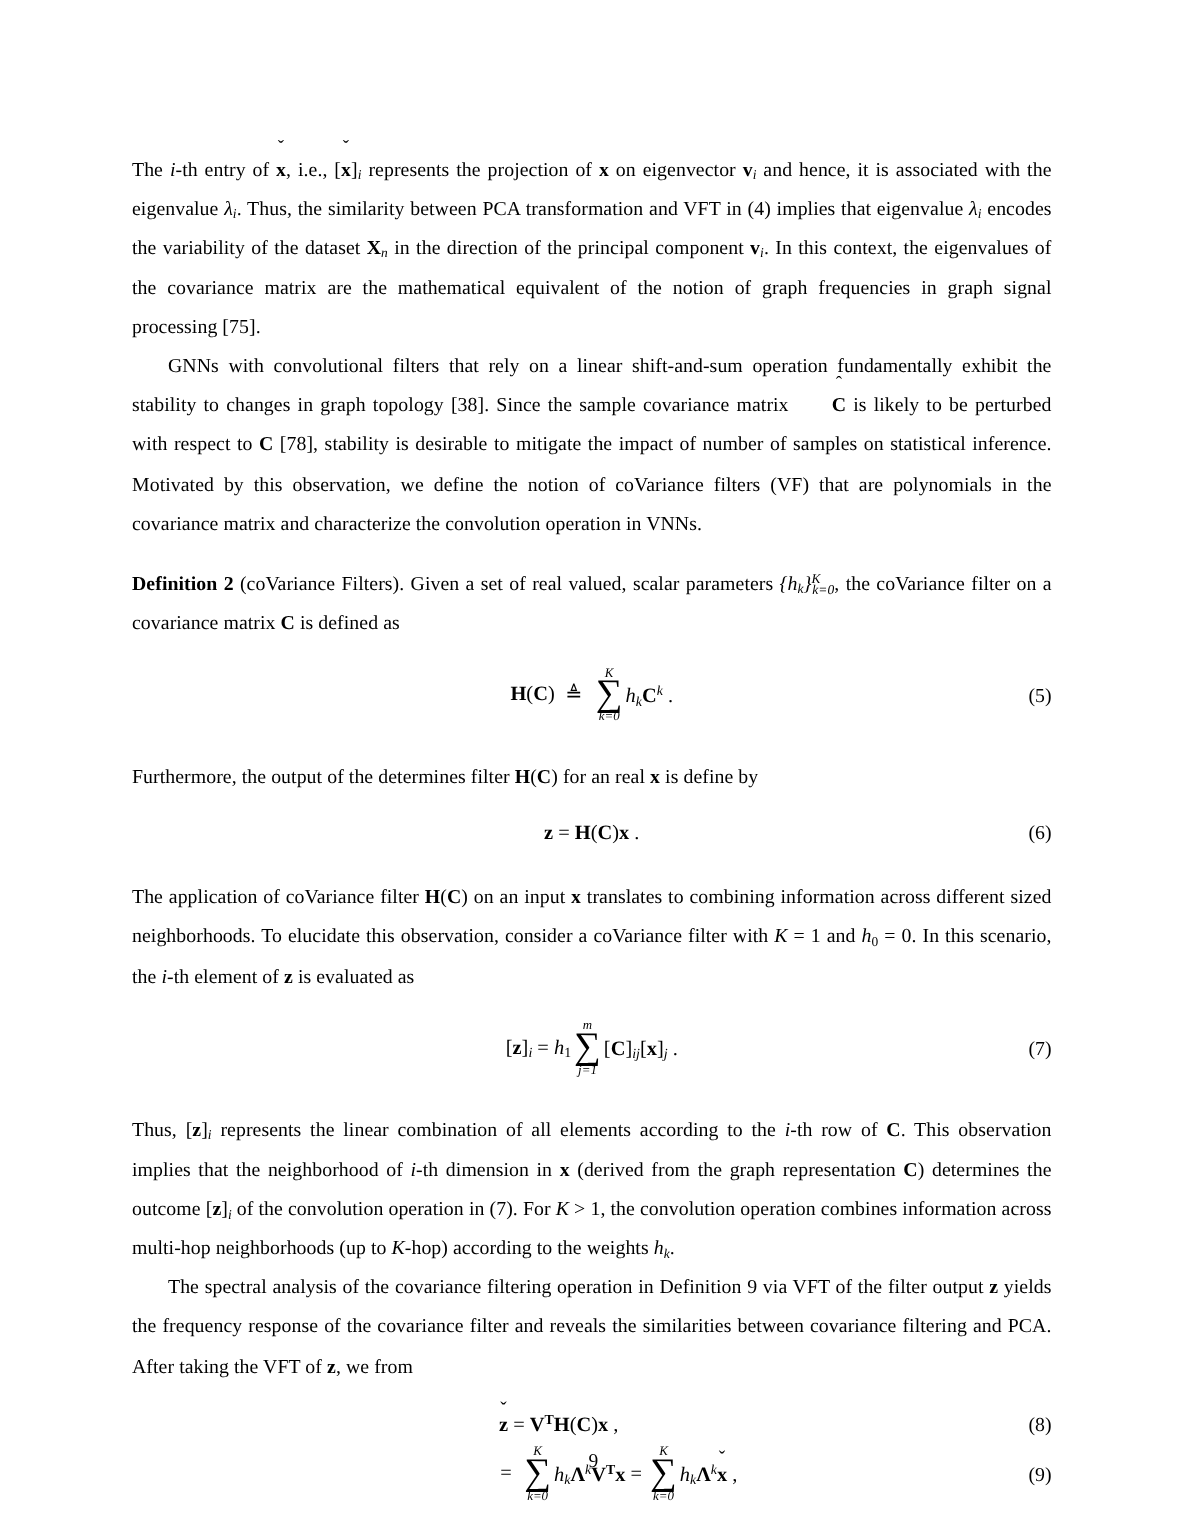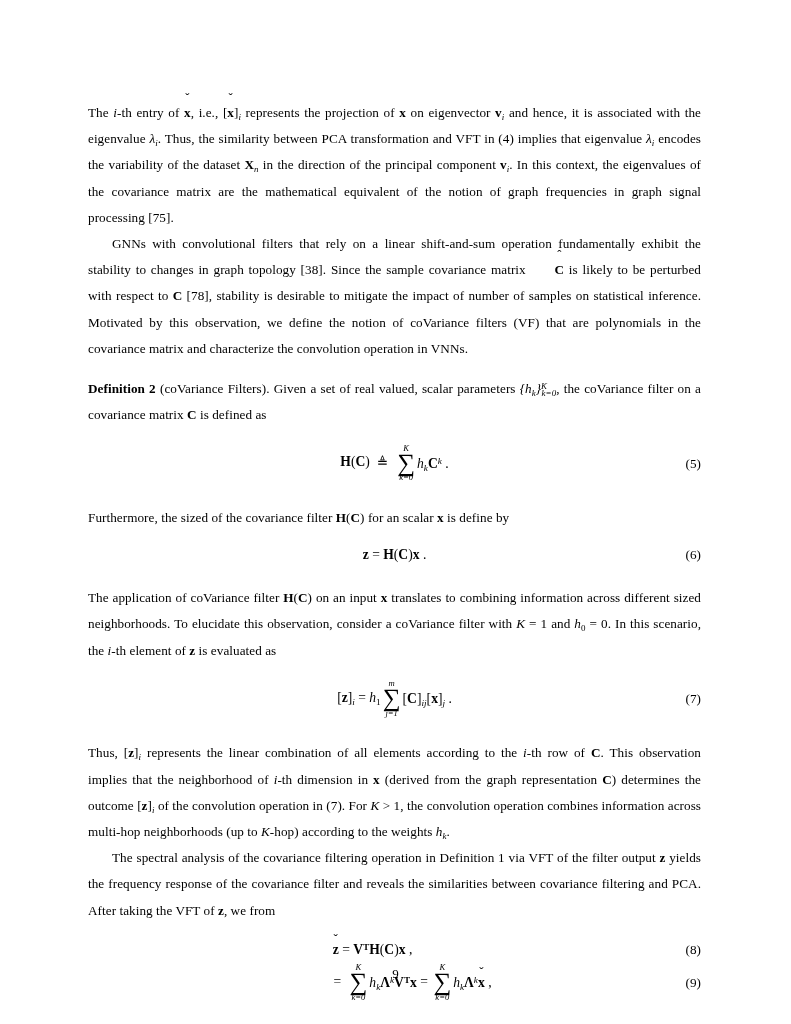--- a/index.html
+++ b/index.html
@@ -136,21 +136,21 @@
 
     <div style="height:16px"></div>
 
     <div class="eq">
       <span class="eqbody"><span class="mb">H</span><span class="mr">(</span><span class="mb">C</span><span class="mr">)</span><span class="mr" style="margin:0 7px">≜</span><span class="sum"><span class="lim">K</span><span class="big">∑</span><span class="lim">k=0</span></span><span class="mid"><span class="mi">h</span><sub>k</sub><span class="mb">C</span><sup>k</sup><span class="mr"> .</span></span></span>
       <span class="eqnum">(5)</span>
     </div>
 
     <div style="height:22px"></div>
 
-    <p class="para"><span class="it">Furthermore, the sized of the covariance filter </span><span class="mb">H</span><span class="mr">(</span><span class="mb">C</span><span class="mr">)</span><span class="it"> for an scalar </span><span class="mb">x</span><span class="it"> is define by</span></p>
+    <p class="para"><span class="it">Furthermore, the output of the determines filter </span><span class="mb">H</span><span class="mr">(</span><span class="mb">C</span><span class="mr">)</span><span class="it"> for an real </span><span class="mb">x</span><span class="it"> is define by</span></p>
 
     <div style="height:16px"></div>
 
     <div class="eq">
       <span class="eqbody"><span class="mb">z</span><span class="mr"> = </span><span class="mb">H</span><span class="mr">(</span><span class="mb">C</span><span class="mr">)</span><span class="mb">x</span><span class="mr"> .</span></span>
       <span class="eqnum">(6)</span>
     </div>
 
     <div style="height:22px"></div>
 
@@ -160,21 +160,21 @@
 
     <div class="eq">
       <span class="eqbody"><span class="mr">[</span><span class="mb">z</span><span class="mr">]</span><sub>i</sub><span class="mr"> = </span><span class="mi">h</span><sub class="up">1</sub><span class="sum"><span class="lim">m</span><span class="big">∑</span><span class="lim">j=1</span></span><span class="mid"><span class="mr">[</span><span class="mb">C</span><span class="mr">]</span><sub>ij</sub><span class="mr">[</span><span class="mb">x</span><span class="mr">]</span><sub>j</sub><span class="mr"> .</span></span></span>
       <span class="eqnum">(7)</span>
     </div>
 
     <div style="height:22px"></div>
 
     <p class="para"><span>Thus, [</span><span class="mb">z</span><span>]</span><sub>i</sub><span> represents the linear combination of all elements according to the </span><span class="mi">i</span><span>-th row of </span><span class="mb">C</span><span>. This observation implies that the neighborhood of </span><span class="mi">i</span><span>-th dimension in </span><span class="mb">x</span><span> (derived from the graph representation </span><span class="mb">C</span><span>) determines the outcome [</span><span class="mb">z</span><span>]</span><sub>i</sub><span> of the convolution operation in (7). For </span><span class="mi">K</span><span class="mr"> &gt; </span><span class="mr">1</span><span>, the convolution operation combines information across multi-hop neighborhoods (up to </span><span class="mi">K</span><span>-hop) according to the weights </span><span class="mi">h</span><sub>k</sub><span>.</span></p>
 
-    <p class="para indent"><span>The spectral analysis of the covariance filtering operation in Definition 1 via VFT of the filter output </span><span class="mb">z</span><span> yields the frequency response of the covariance filter and reveals the similarities between covariance filtering and PCA. After taking the VFT of </span><span class="mb">z</span><span>, we from</span></p>
+    <p class="para indent"><span>The spectral analysis of the covariance filtering operation in Definition 9 via VFT of the filter output </span><span class="mb">z</span><span> yields the frequency response of the covariance filter and reveals the similarities between covariance filtering and PCA. After taking the VFT of </span><span class="mb">z</span><span>, we from</span></p>
 
     <div style="height:18px"></div>
 
     <div class="eq">
       <span class="eqbody" style="position:relative;left:-22px"><span class="acc mb"><span class="hat">ˇ</span><span>z</span></span><span class="mr"> = </span><span class="mb">V</span><sup class="up" style="font-weight:bold">T</sup><span class="mb">H</span><span class="mr">(</span><span class="mb">C</span><span class="mr">)</span><span class="mb">x</span><span class="mr"> ,</span></span>
       <span class="eqnum">(8)</span>
     </div>
 
     <div style="height:6px"></div>
 

